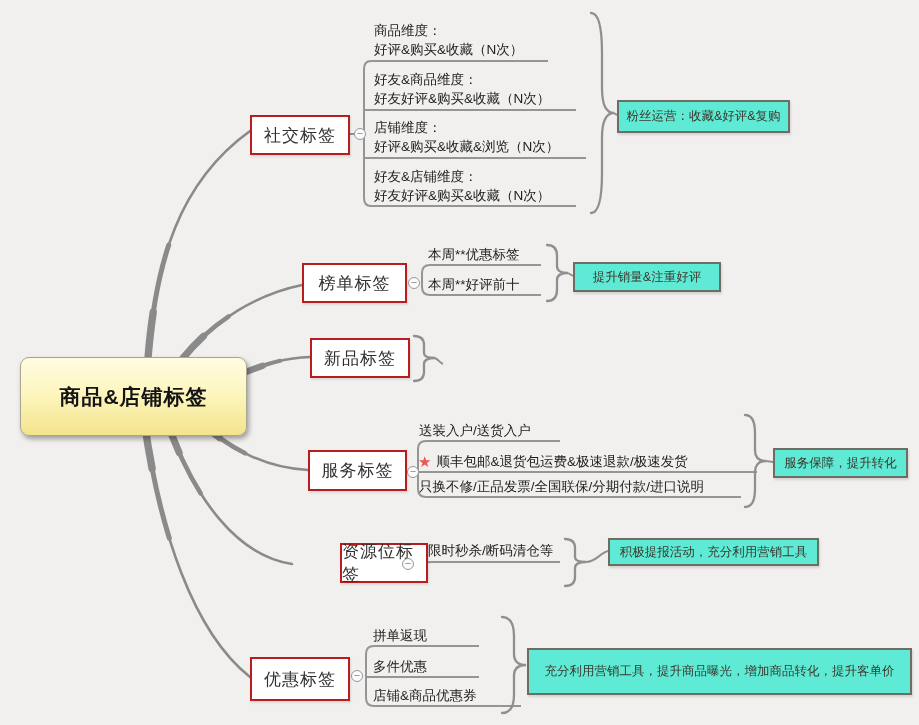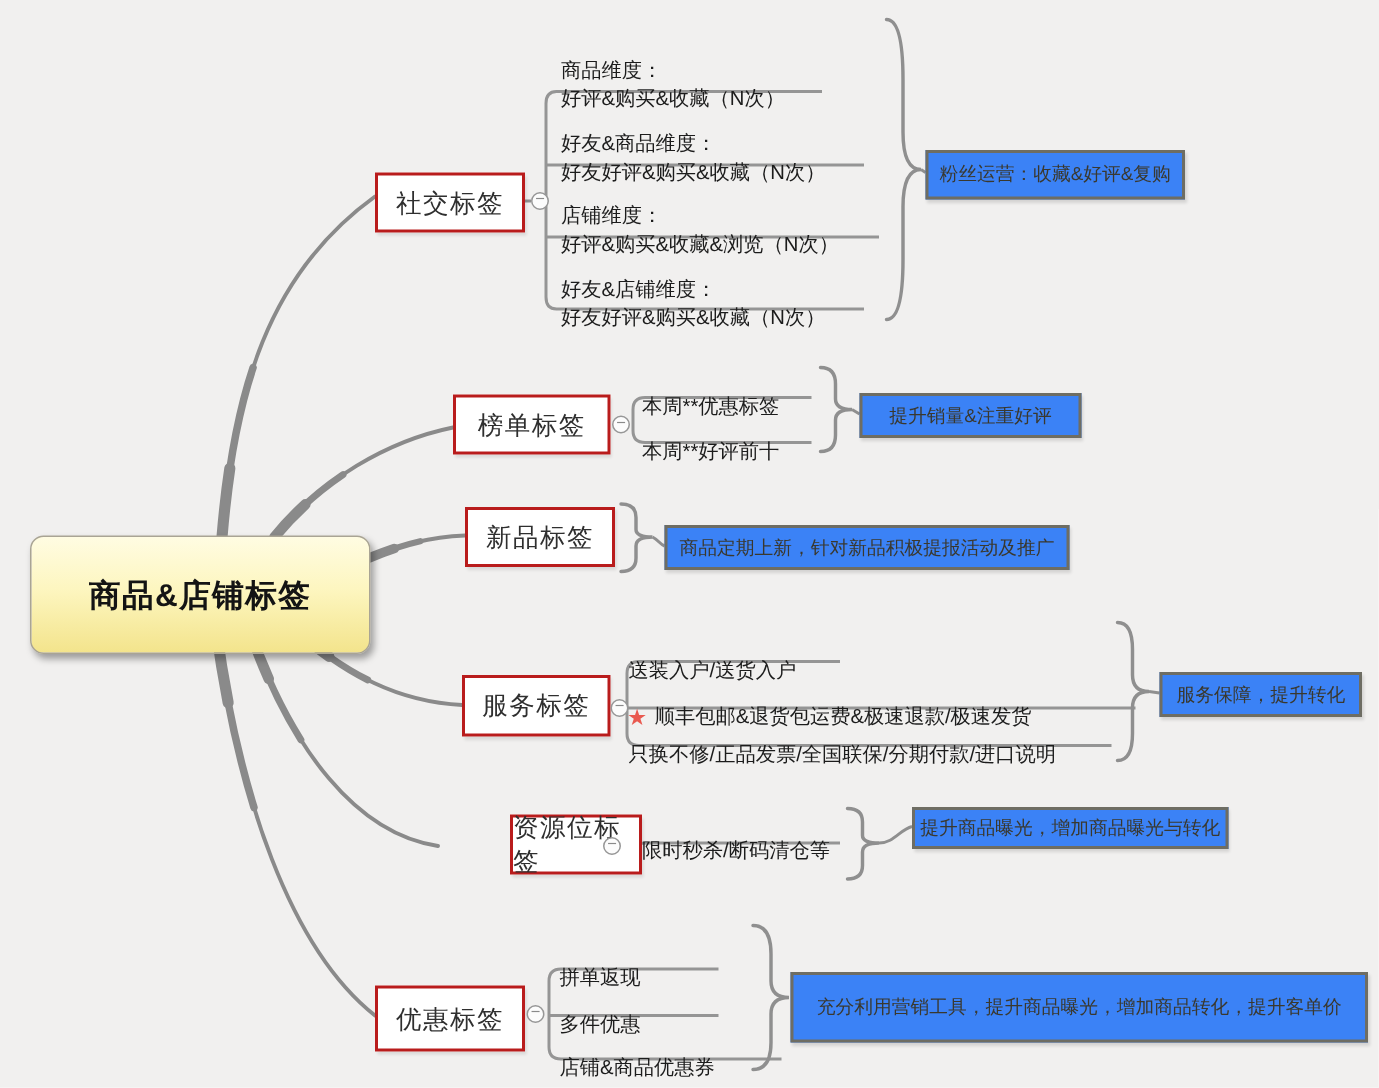--- a/index.html
+++ b/index.html
@@ -9,22 +9,22 @@
   .node{position:absolute;box-sizing:border-box;background:#ffffff;border:2px solid #b91c1c;
         display:flex;align-items:center;justify-content:center;font-size:17px;color:#2f2f2f;
         z-index:2;letter-spacing:1px;box-shadow:1px 2px 2px rgba(0,0,0,0.10);}
   .root-node{position:absolute;box-sizing:border-box;z-index:2;
         background:linear-gradient(to bottom,#fffce2 0%,#fdf6c0 45%,#f3e48c 100%);
         border:1px solid #a9a494;border-radius:9px;
         display:flex;align-items:center;justify-content:center;
         font-size:21px;font-weight:bold;color:#141414;letter-spacing:1px;
         box-shadow:2px 3px 5px rgba(0,0,0,0.35);}
   .child-text{position:absolute;font-size:13.5px;line-height:19px;color:#1c1c1c;
-        white-space:nowrap;z-index:2;margin-top:16px;}
-  .callout{position:absolute;box-sizing:border-box;background:#3b82f6;border:2px solid #6e6d63;
+        white-space:nowrap;z-index:2;}
+  .callout{position:absolute;box-sizing:border-box;background:#5eead4;border:2px solid #6e6d63;
         display:flex;align-items:center;justify-content:center;font-size:12.5px;color:#3a382e;
         white-space:nowrap;z-index:2;box-shadow:1px 2px 2px rgba(0,0,0,0.12);}
   .toggle{position:absolute;box-sizing:border-box;width:12px;height:12px;border-radius:50%;
         background:#fcfcfc;border:1px solid #979797;color:#8a8a8a;font-size:11px;line-height:9px;
         text-align:center;z-index:3;cursor:pointer;}
   .star{color:#e9594f;font-size:15px;margin-right:5px;vertical-align:-1px;}
 </style>
 </head>
 <body>
 
@@ -168,26 +168,23 @@
   <div class="child-text" style="left:373px;top:686px;">
     <span>店铺&amp;商品优惠券</span>
   </div>
 
   <div class="callout" style="left:617px;top:100px;width:173px;height:33px;">
     <span>粉丝运营：收藏&amp;好评&amp;复购</span>
   </div>
   <div class="callout" style="left:573px;top:262px;width:148px;height:30px;">
     <span>提升销量&amp;注重好评</span>
   </div>
-  <div class="callout" style="left:443px;top:350px;width:270px;height:30px;">
-    <span>商品定期上新，针对新品积极提报活动及推广</span>
-  </div>
   <div class="callout" style="left:773px;top:448px;width:135px;height:30px;">
     <span>服务保障，提升转化</span>
   </div>
   <div class="callout" style="left:608px;top:538px;width:211px;height:28px;">
-    <span>提升商品曝光，增加商品曝光与转化</span>
+    <span>积极提报活动，充分利用营销工具</span>
   </div>
   <div class="callout" style="left:527px;top:648px;width:385px;height:47px;text-align:right;">
     <span>充分利用营销工具，提升商品曝光，增加商品转化，提升客单价</span>
   </div>
 
 </div>
 
 </body></html>

